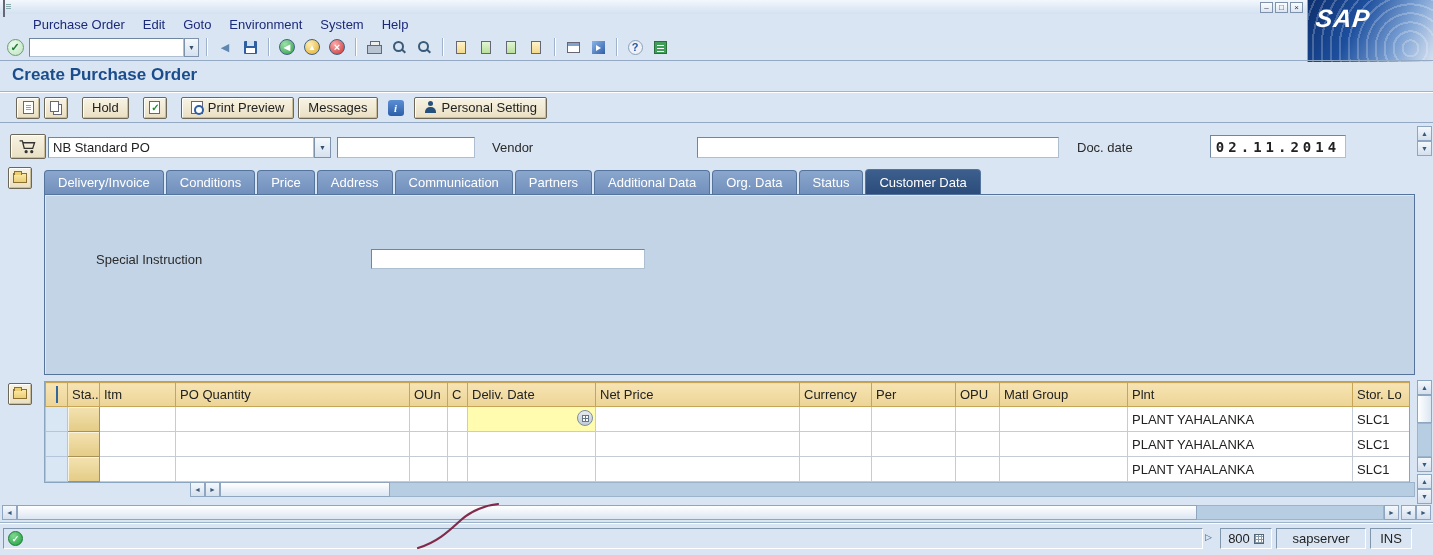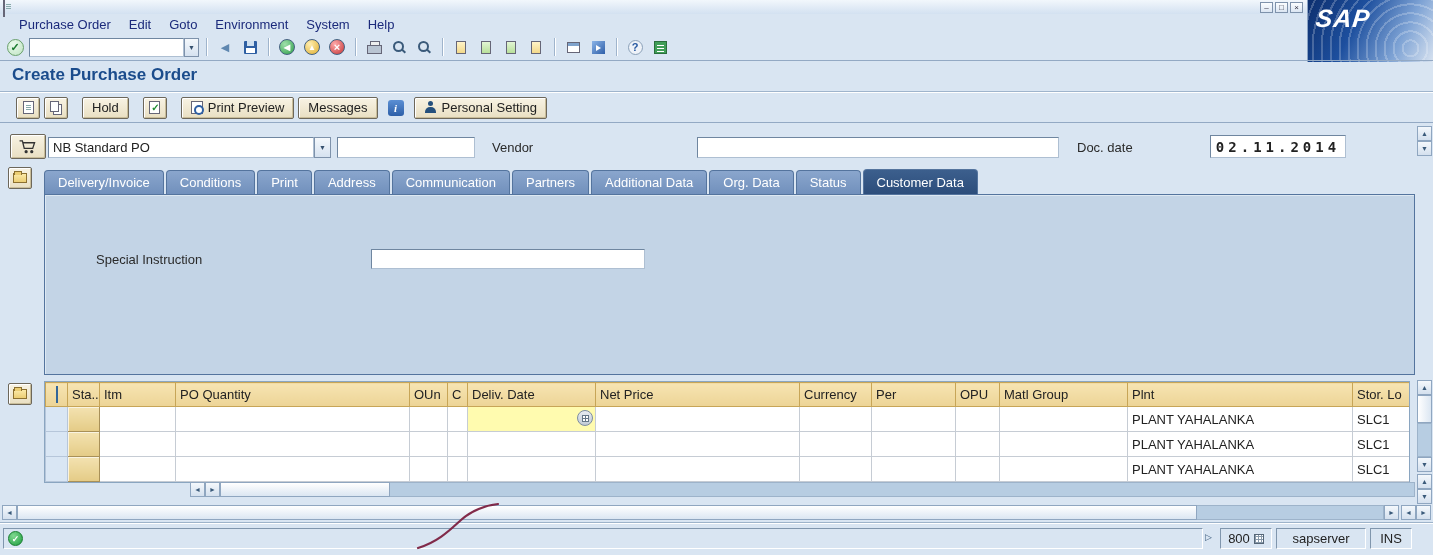--- a/index.html
+++ b/index.html
@@ -8,21 +8,21 @@
     position:relative; overflow:hidden;
     font-family:"Liberation Sans", sans-serif; font-size:13px;
     background:#d9e5f2; color:#222;
   }
   .abs { position:absolute; }
 
   
   .titlebar { left:0; top:0; width:1433px; height:14px;
     background:linear-gradient(#f2f7fc,#d3e1f1); }
   .menubar { left:0; top:14px; width:1300px; height:20px;
-    display:flex; align-items:center; padding-left:10px; }
+    display:flex; align-items:center; padding-left:24px; }
   .menu-item { padding:1px 9px; color:#1b2a7b; cursor:default; white-space:nowrap; }
   .toolbar { left:0; top:34px; width:1433px; height:27px;
     display:flex; align-items:center; gap:3px; padding:0 4px;
     border-bottom:1px solid #93a9c4; }
   .tsep { width:1px; height:18px; background:#9fb4cc; box-shadow:1px 0 0 #fff; margin:0 4px; }
   .tbtn { width:22px; height:20px; display:flex; align-items:center; justify-content:center; }
 
   .wbtns { right:130px; top:2px; display:flex; gap:2px; }
   .wbtn { width:13px; height:11px; background:linear-gradient(#fbfdff,#dbe6f2);
     border:1px solid #7e92ab; font-size:8px; line-height:9px; text-align:center; color:#334; }
@@ -314,21 +314,21 @@
 <span class="abs label" style="left:1077px; top:140px;">Doc. date</span>
 <input class="abs fld mono" style="left: 1210px; top: 135px; width: 136px; height: 23px; font-weight: bold; letter-spacing: 4px; font-size: 14px; text-align: center;" value="02.11.2014">
 
 <button class="sapbtn abs iconly" style="left:8px; top:167px; width:24px; height:22px;">
     <span class="i-folder"></span>
   </button>
 
 <div class="abs tabstrip">
   <span class="tab">Delivery/Invoice</span>
   <span class="tab">Conditions</span>
-  <span class="tab">Print</span>
+  <span class="tab">Price</span>
   <span class="tab">Address</span>
   <span class="tab">Communication</span>
   <span class="tab">Partners</span>
   <span class="tab">Additional Data</span>
   <span class="tab">Org. Data</span>
   <span class="tab">Status</span>
   <span class="tab active">Customer Data</span>
 </div>
 
 <div class="abs panel">

